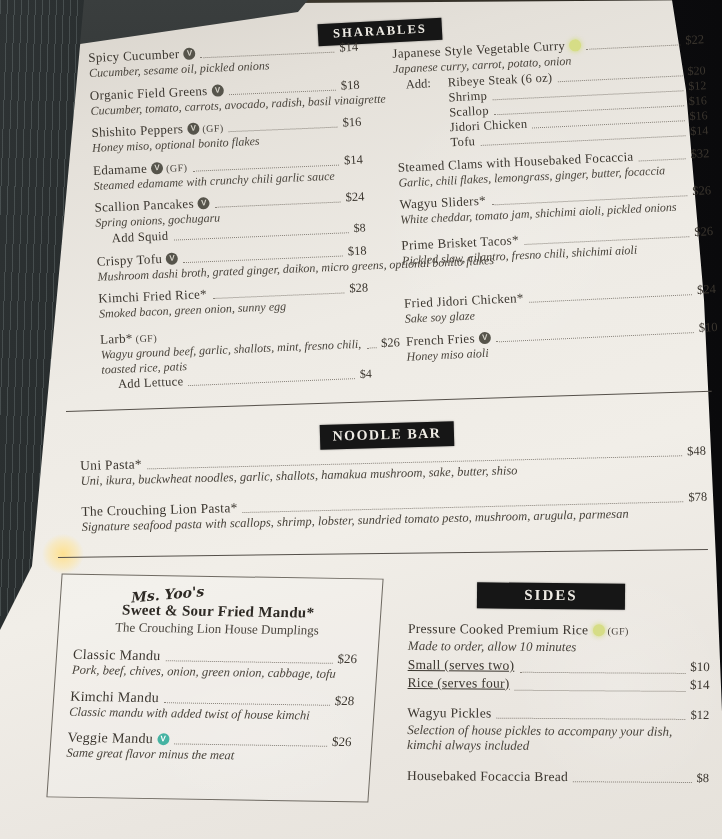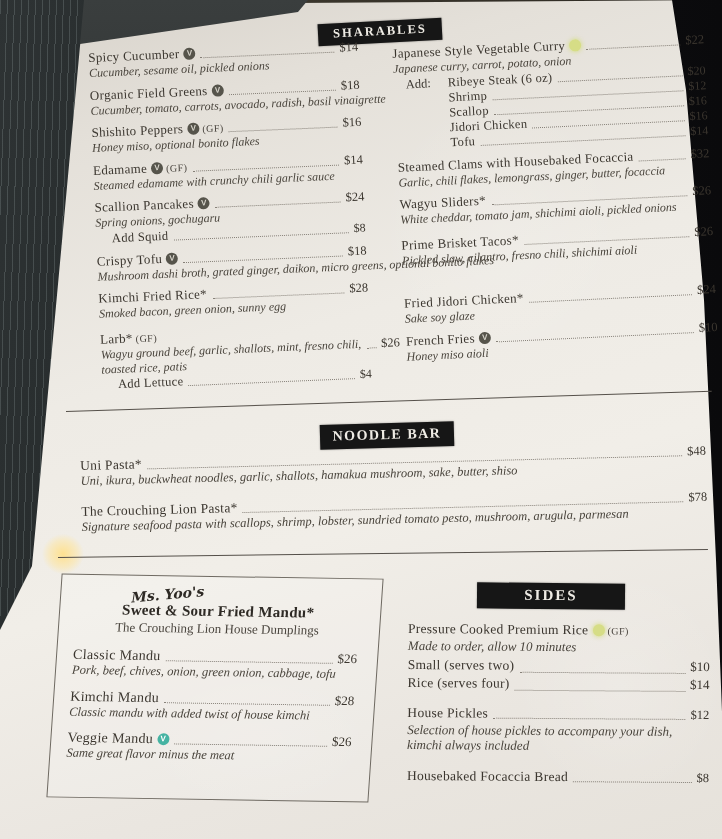--- a/index.html
+++ b/index.html
@@ -75,21 +75,21 @@
 
   .adds { margin-top:1px; }
   .arow { display:flex; align-items:baseline; height:15px; }
   .arow .nm { font-size:12.5px; }
   .arow .pr { font-size:12px; }
   .alabel { font-size:12.5px; width:42px; flex:0 0 auto; }
   .sh-left .adds { margin-left:16px; }
   .sh-right .adds { margin-left:12px; }
   .sides-col .adds { margin-left:0; margin-top:4px; }
   .sides-col .arow { height:18px; }
-  .sides-col .arow .nm { font-size:13.5px; }
+  .sides-col .arow .nm { font-size:13.5px;text-decoration:underline; }
   .sides-col .arow .pr { font-size:13px; }
 
   .sh-left .desc { white-space:nowrap; }
   .sh-right .mi:nth-child(5) { margin-top:28px; }
   .sh-right .mi:nth-child(4) { margin-top:10px; }
   .sh-left .mi:nth-child(8) { margin-top:10px; }
 
   .noodle-col .mi { margin-bottom:15px; }
   .noodle-col .nm { font-size:13.5px; }
   .noodle-col .desc { font-size:12.5px; white-space:nowrap; }
@@ -381,21 +381,21 @@
           </div>
           <div class="arow">
             <span class="nm">Rice (serves four)</span>
             <span class="dots"></span>
             <span class="pr">$14</span>
           </div>
         </div>
       </div>
       <div class="mi">
         <div class="line">
-          <span class="nm">House Pickles</span>
+          <span class="nm">Wagyu Pickles</span>
           <span class="dots"></span>
           <span class="pr">$12</span>
         </div>
         <div class="desc">Selection of house pickles to accompany your dish, kimchi always included</div>
       </div>
       <div class="mi">
         <div class="line">
           <span class="nm">Housebaked Focaccia Bread</span>
           <span class="dots"></span>
           <span class="pr">$8</span>

